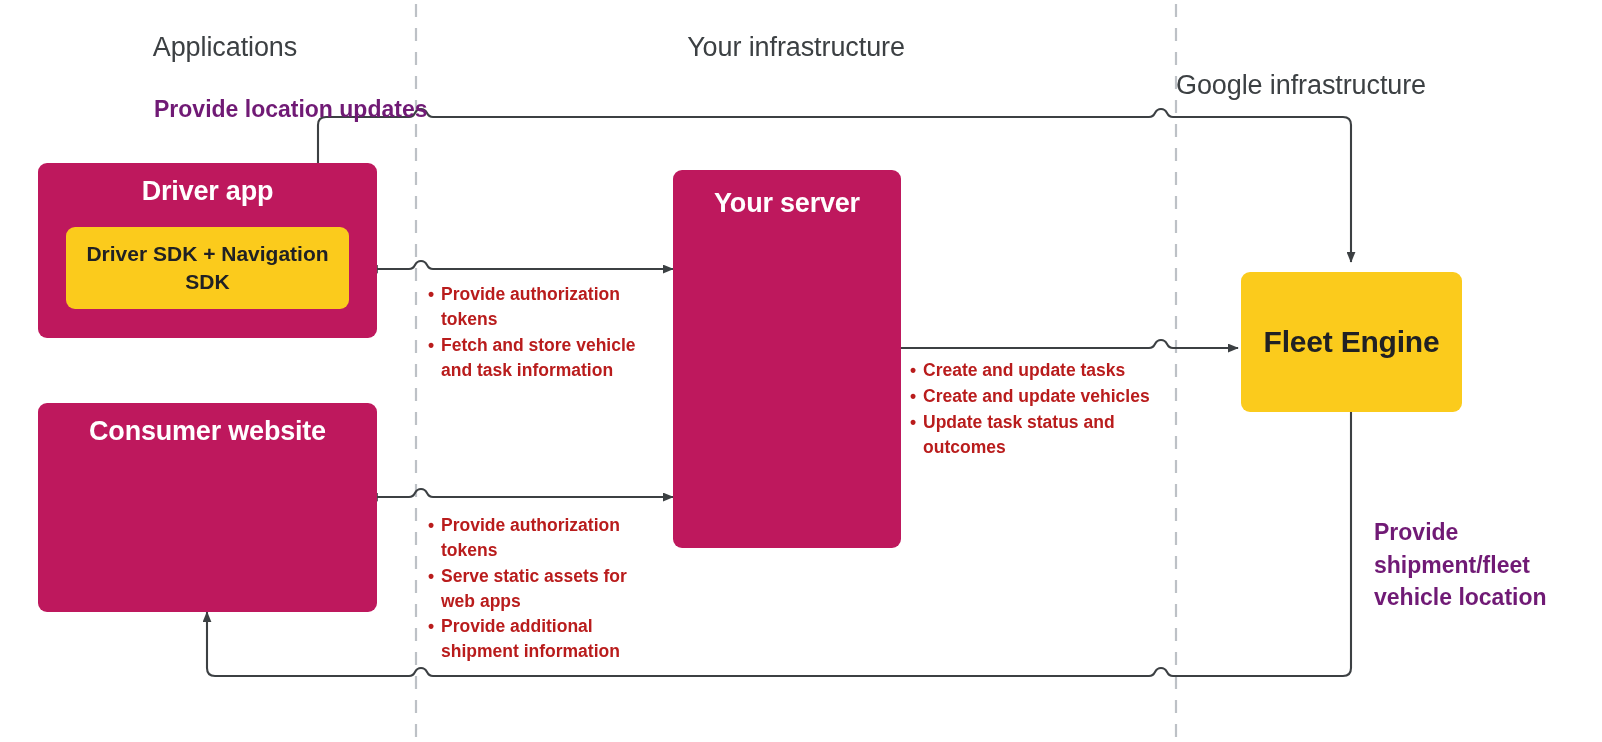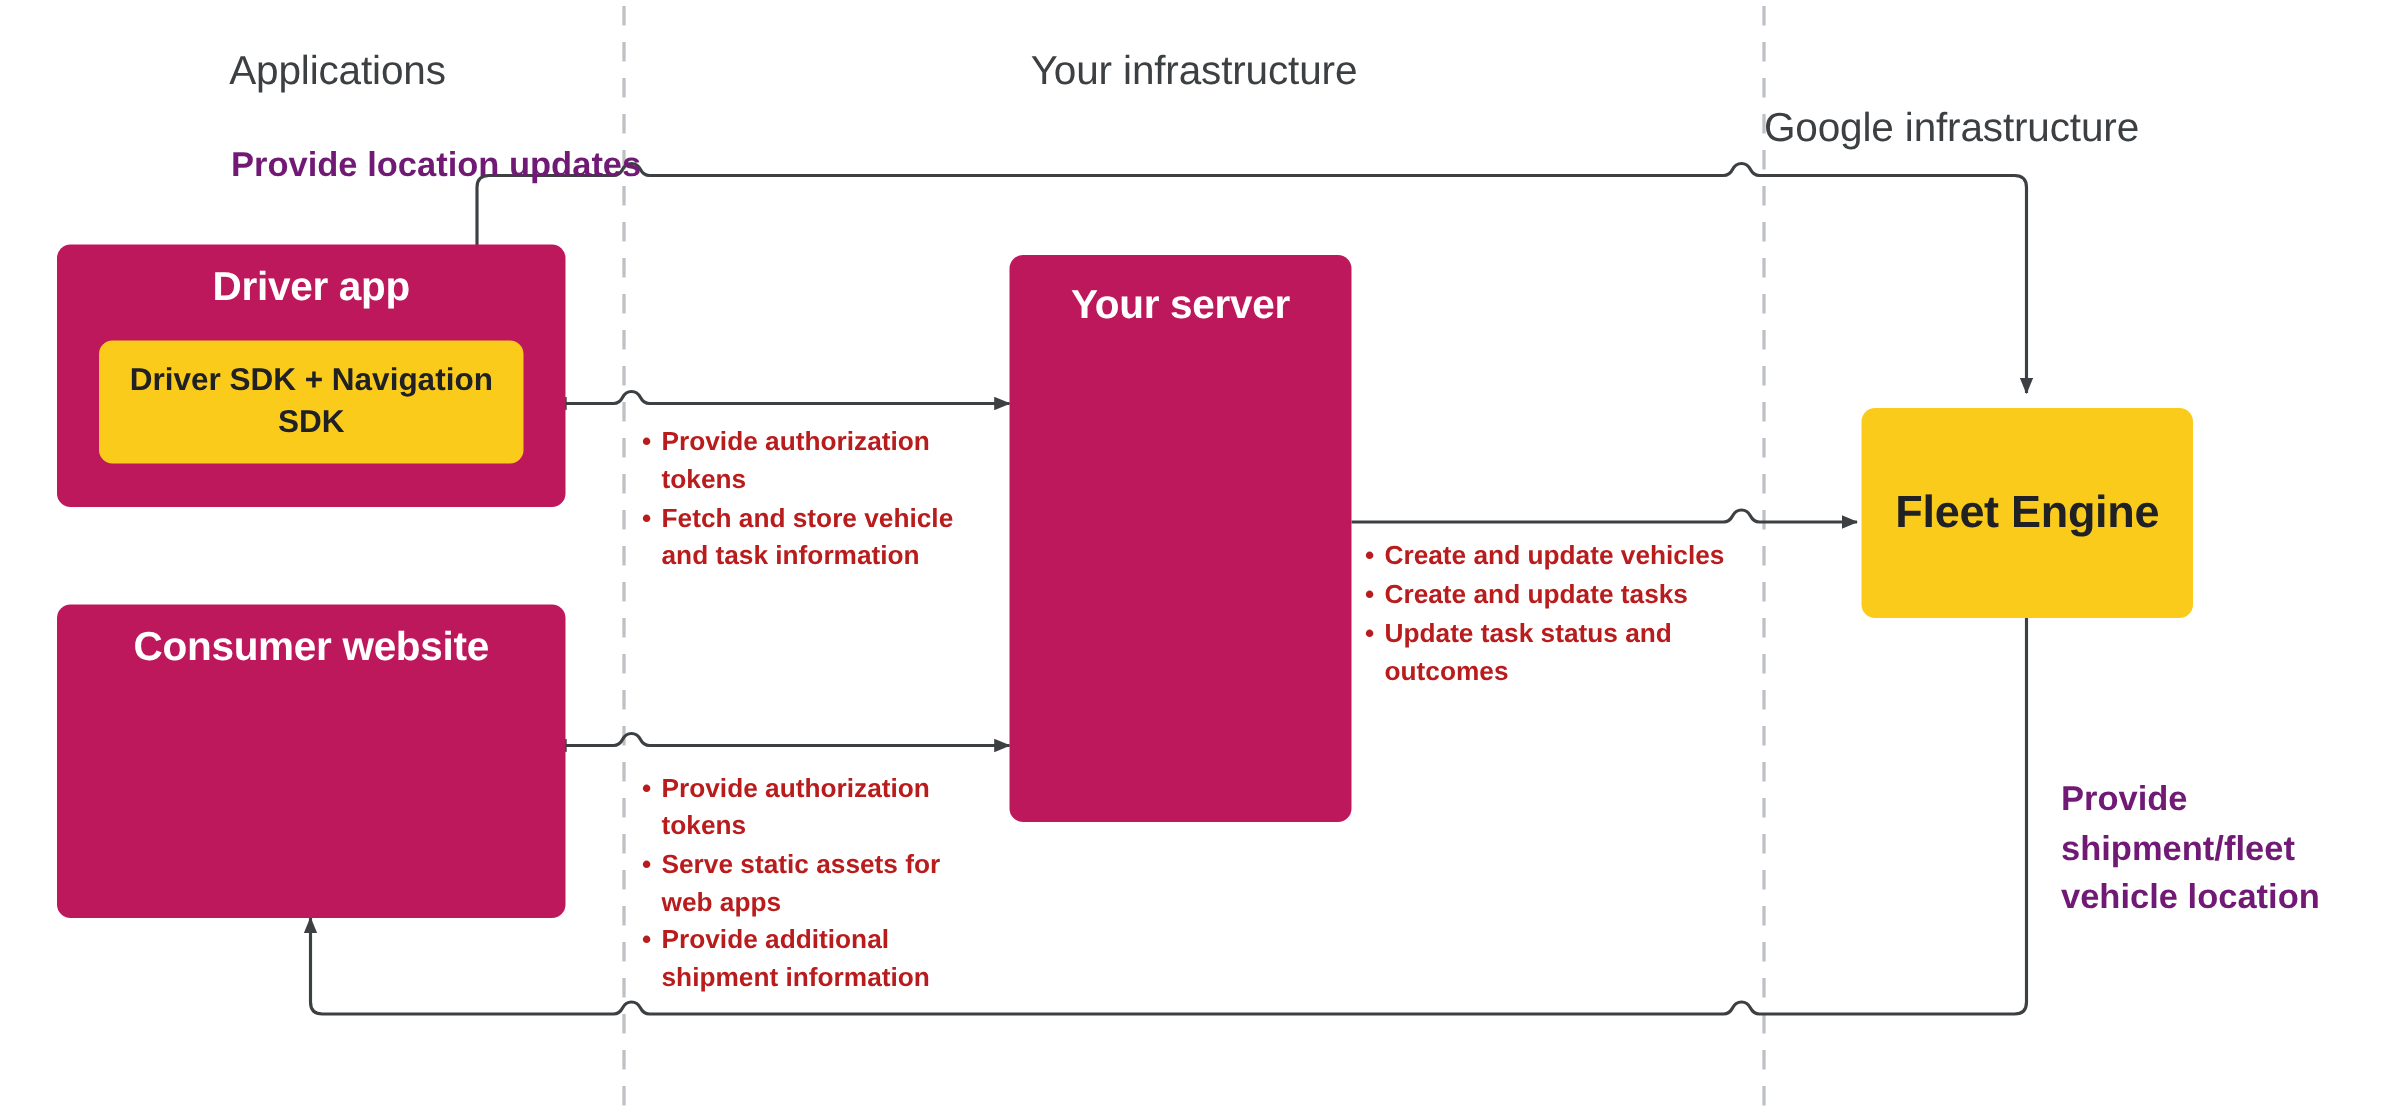--- a/index.html
+++ b/index.html
@@ -236,19 +236,19 @@
   <div class="bullets" style="left:428px; top:513px; width:218px;">
     <ul>
       <li>Provide authorization tokens</li>
       <li>Serve static assets for web apps</li>
       <li>Provide additional shipment information</li>
     </ul>
   </div>
 
   <div class="bullets" style="left:910px; top:358px; width:248px;">
     <ul>
+      <li>Create and update tasks</li>
       <li>Create and update vehicles</li>
-      <li>Create and update tasks</li>
       <li>Update task status and outcomes</li>
     </ul>
   </div>
 
 </div>
 
 </body></html>

